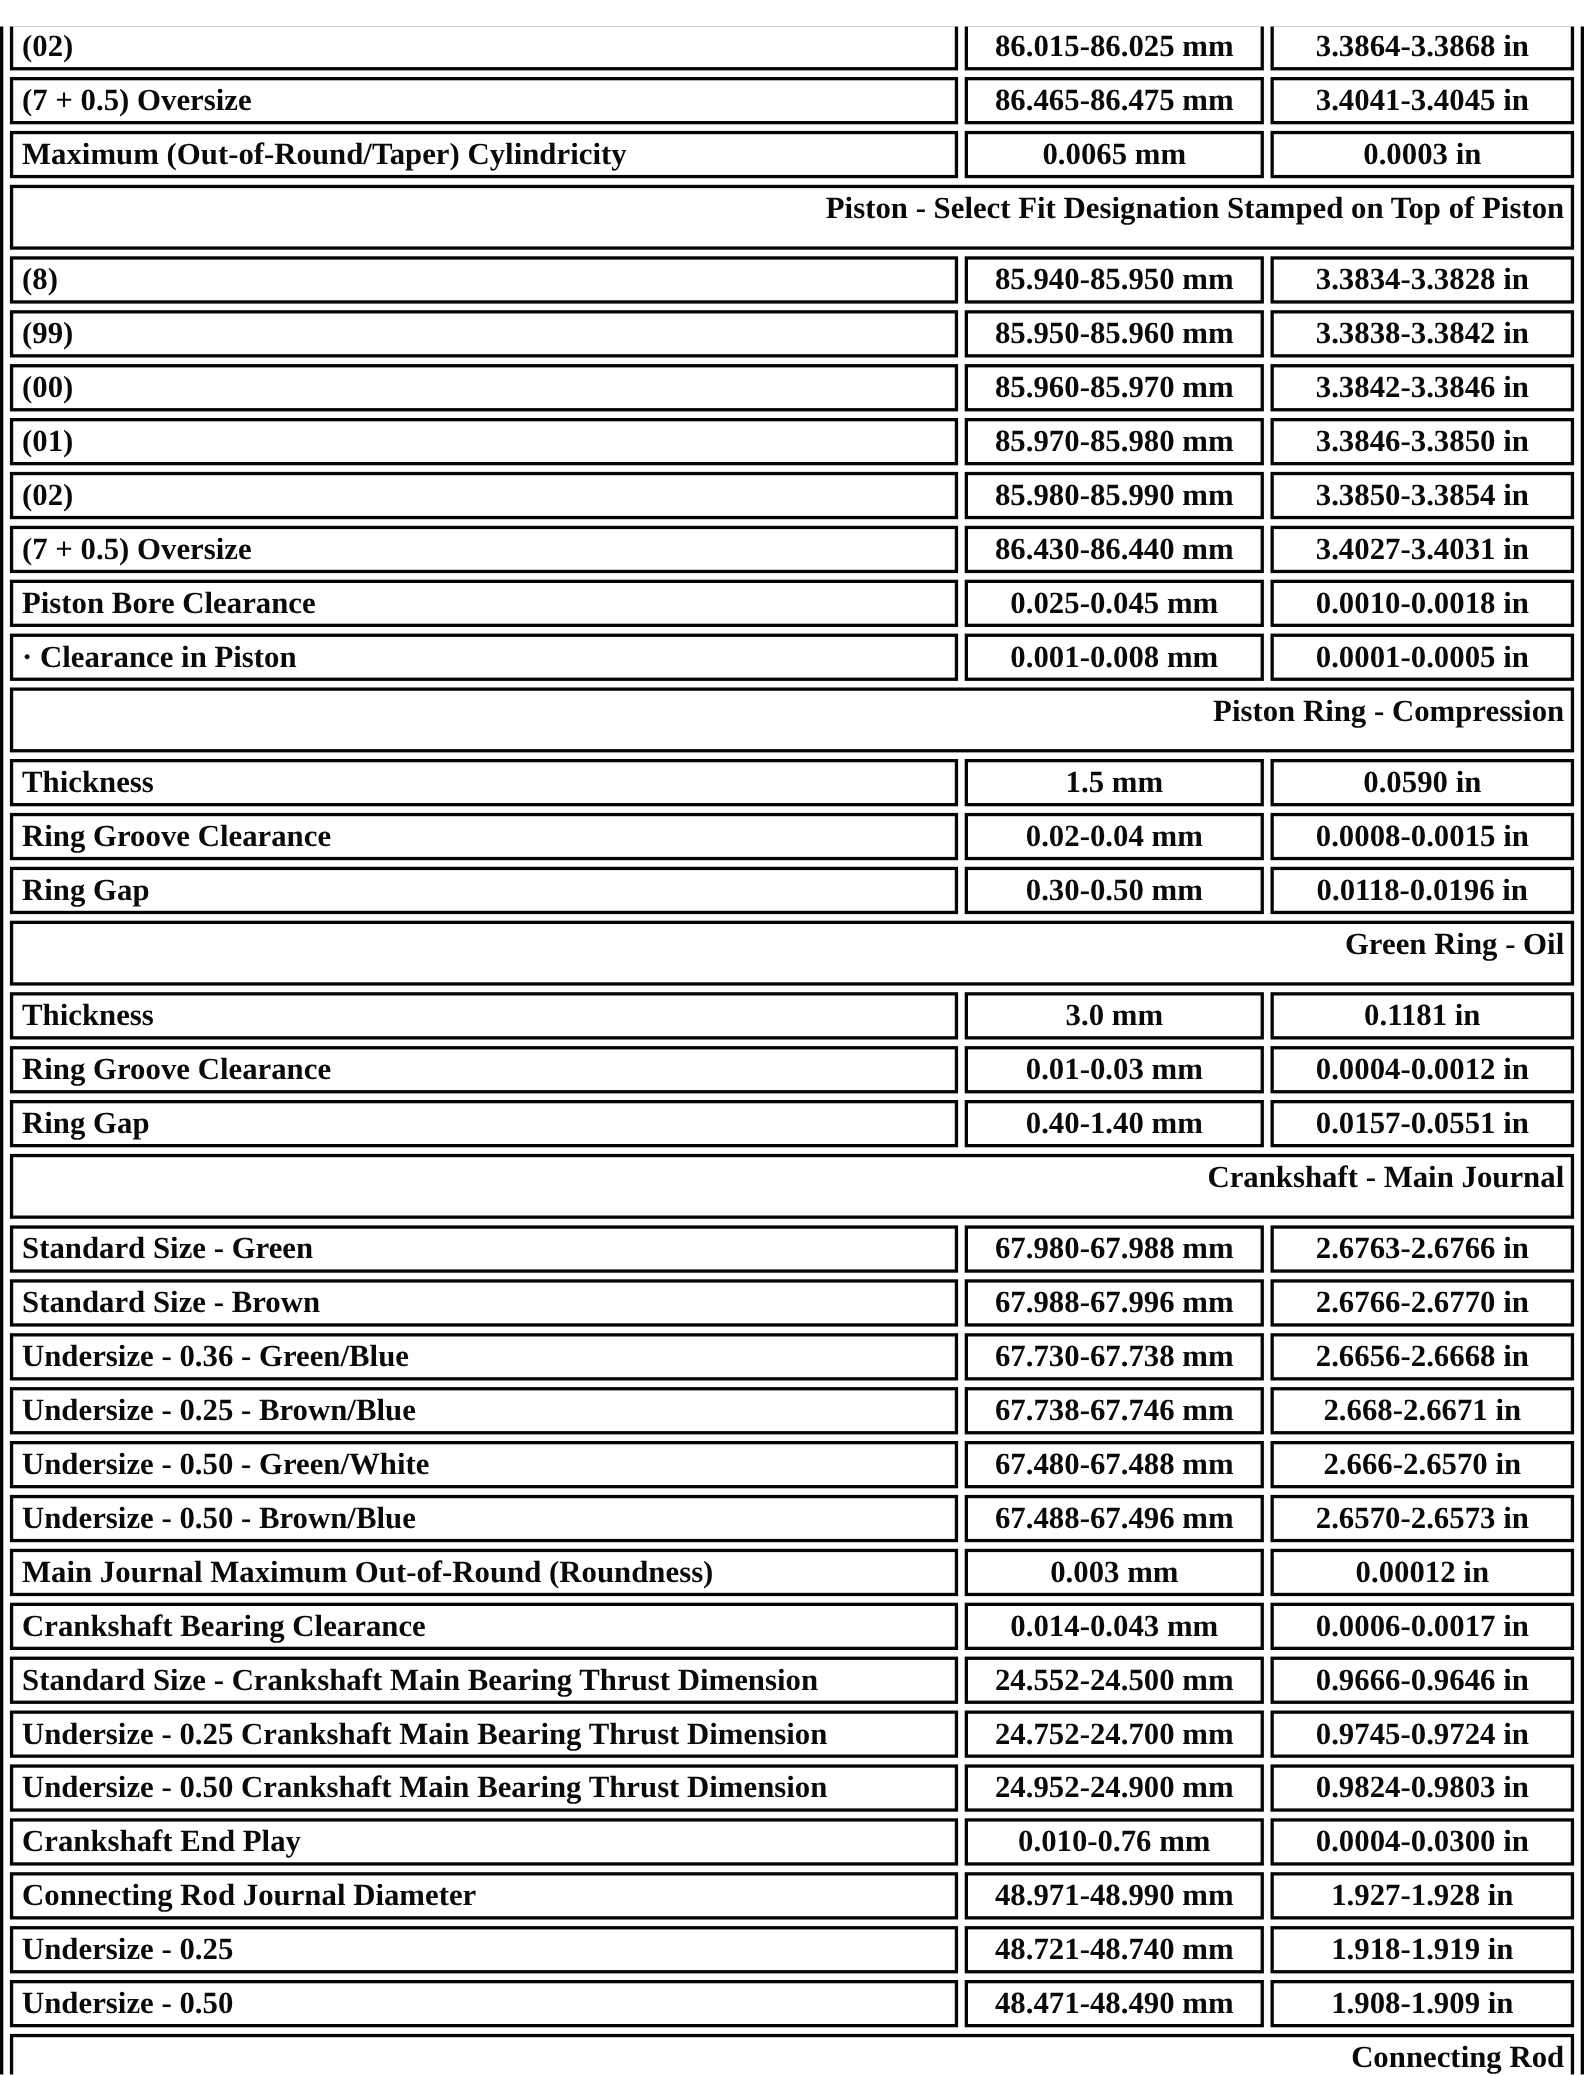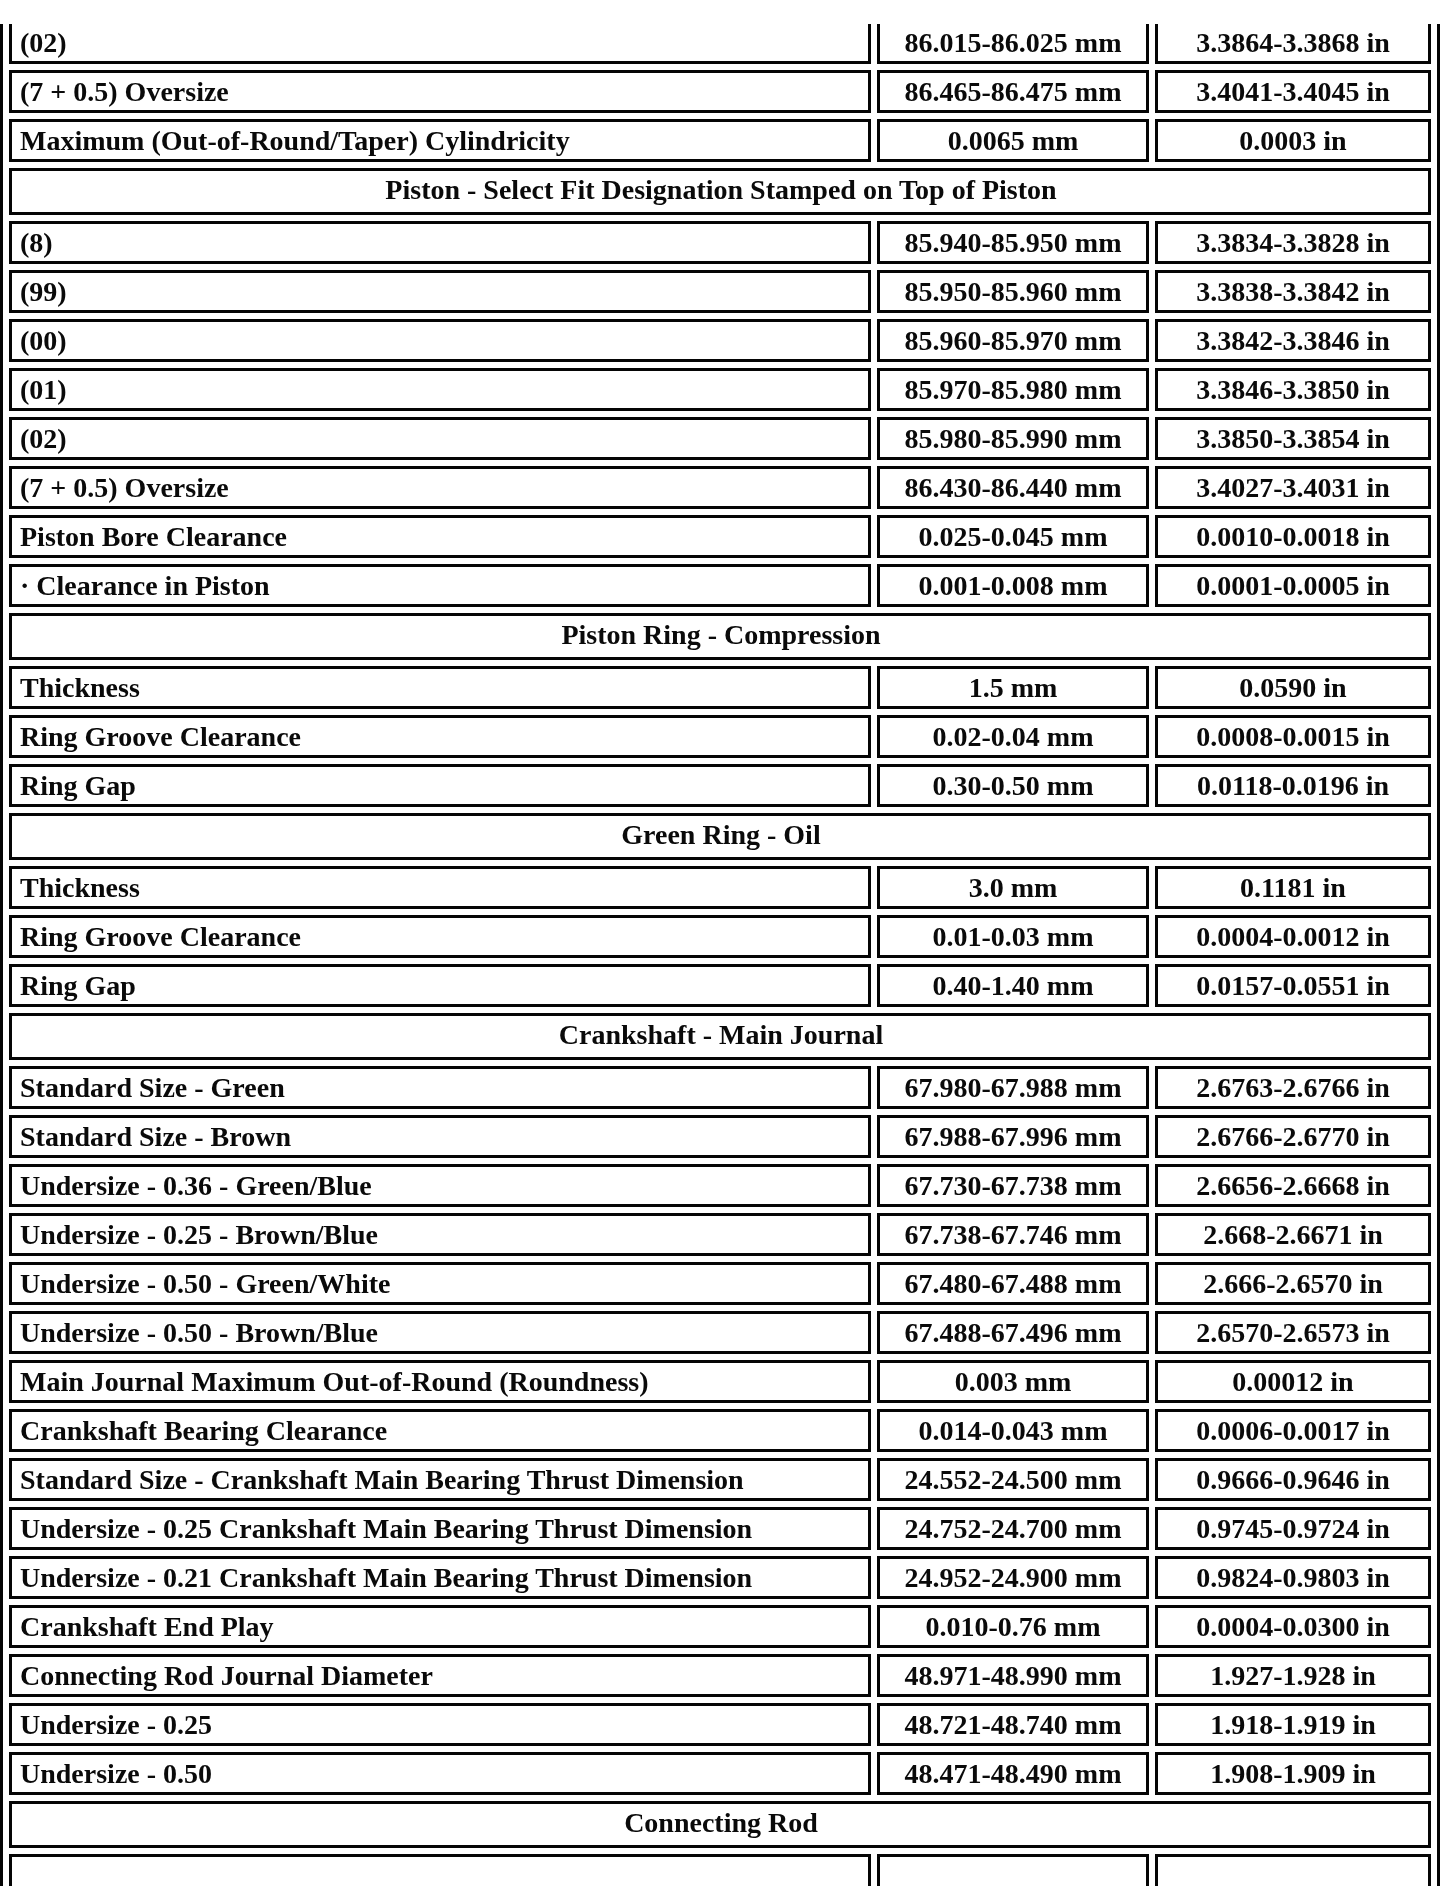--- a/index.html
+++ b/index.html
@@ -47,22 +47,22 @@
   }
   td.lbl {
     text-align: left;
     padding: 0 6px 0 8px;
   }
   td.val {
     text-align: center;
     padding: 0 2px;
   }
   td.sec {
-    text-align: center;
-    padding: 0 6px 4px 8px;
+    text-align: right;
+    padding: 0 6px 16px 8px;
   }
 </style>
 </head>
 <body>
 
 <div class="page">
   <table class="spec-table">
     <colgroup>
       <col class="c-label">
       <col class="c-mm">
@@ -210,21 +210,21 @@
           <td class="lbl">Standard Size - Crankshaft Main Bearing Thrust Dimension</td>
           <td class="val">24.552-24.500 mm</td>
           <td class="val">0.9666-0.9646 in</td>
         </tr>
         <tr>
           <td class="lbl">Undersize - 0.25 Crankshaft Main Bearing Thrust Dimension</td>
           <td class="val">24.752-24.700 mm</td>
           <td class="val">0.9745-0.9724 in</td>
         </tr>
         <tr>
-          <td class="lbl">Undersize - 0.21 Crankshaft Main Bearing Thrust Dimension</td>
+          <td class="lbl">Undersize - 0.50 Crankshaft Main Bearing Thrust Dimension</td>
           <td class="val">24.952-24.900 mm</td>
           <td class="val">0.9824-0.9803 in</td>
         </tr>
         <tr>
           <td class="lbl">Crankshaft End Play</td>
           <td class="val">0.010-0.76 mm</td>
           <td class="val">0.0004-0.0300 in</td>
         </tr>
         <tr>
           <td class="lbl">Connecting Rod Journal Diameter</td>

